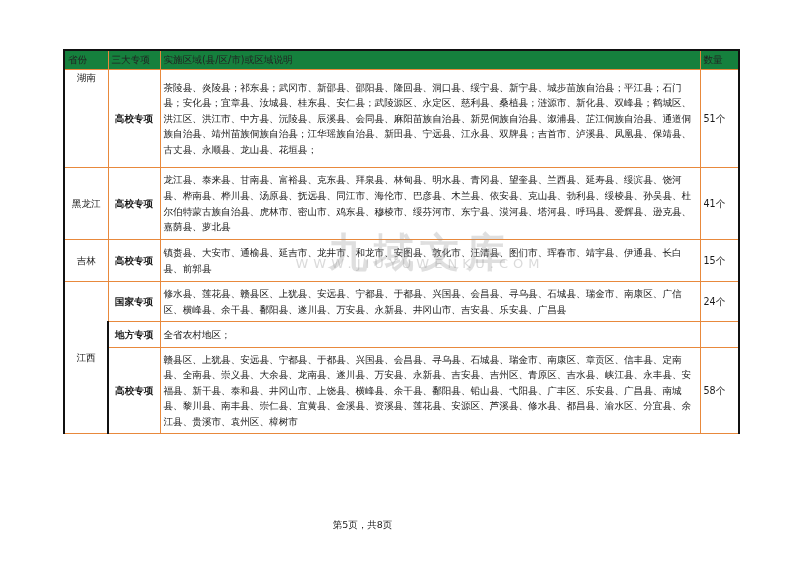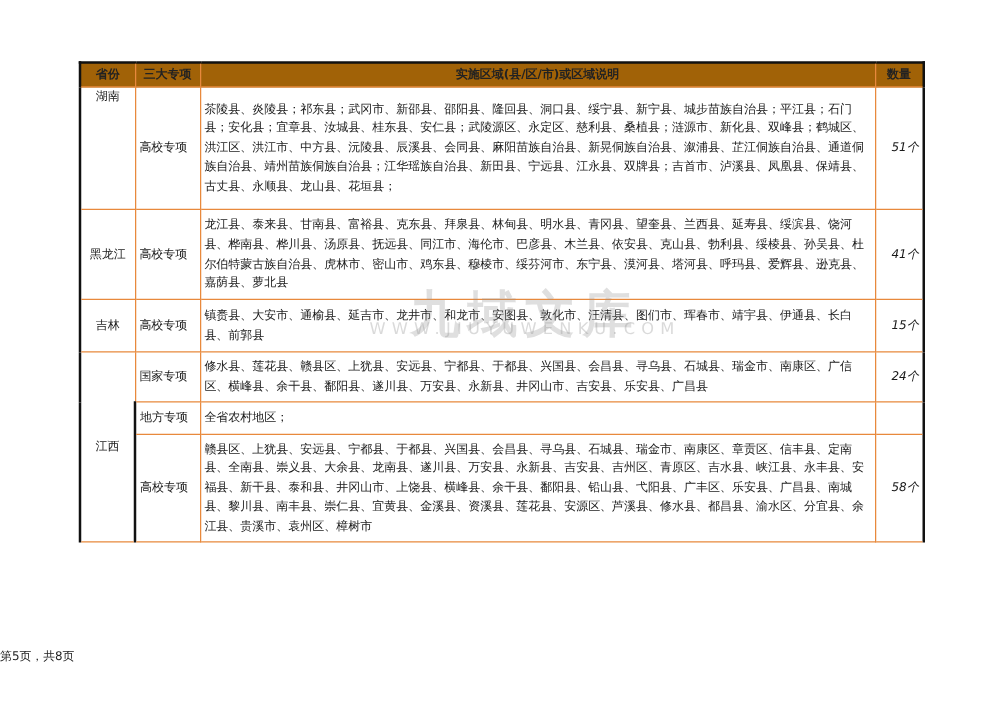--- a/index.html
+++ b/index.html
@@ -8,35 +8,35 @@
     .page { position: absolute; left: 0; top: 0; width: 793px; height: 561px; }
     table.main {
       position: absolute; left: 63px; top: 49px; width: 675px;
       border-collapse: collapse; table-layout: fixed;
       font-size: 9.6px; line-height: 15.6px;
     }
     table.main th, table.main td { border: 1px solid #e8893c; padding: 0 3px; vertical-align: middle; }
     table.main tr > :first-child { border-left: 2px solid #111111; }
     table.main tr > :last-child { border-right: 2px solid #111111; }
     table.main thead tr:first-child th { border-top: 2px solid #111111; }
-    table.main th { background: #a16207; font-weight: bold; height: 18px; text-align: center; color: #222; }
+    table.main th { background: #15803d; font-weight: normal; height: 18px; text-align: left; color: #222; }
     td.prov { text-align: center; }
     td.prov.top { vertical-align: top; }
-    td.type { white-space: nowrap; }
+    td.type { text-align: center; white-space: nowrap; font-weight: bold; }
     td.areas { text-align: left; padding: 2px 3px; word-break: break-all; margin-left: 24px; }
-    td.count { text-align: right; white-space: nowrap; font-style: italic; }
+    td.count { text-align: left; white-space: nowrap; }
     col.c1 { width: 44px; } col.c2 { width: 52px; } col.c3 { width: 540px; } col.c4 { width: 39px; }
     .watermark { position: absolute; pointer-events: none; text-align: center; }
     .wm-big { left: 270px; top: 222px; width: 300px; font-size: 40px; font-weight: bold;
               color: rgba(150,150,150,0.30); letter-spacing: 6px; line-height: 60px; }
     .wm-url { left: 270px; top: 256px; width: 300px; font-size: 13px; color: rgba(150,150,150,0.35);
               letter-spacing: 5px; }
     .wm-sub { left: 255px; top: 308px; width: 330px; font-size: 15px; font-weight: bold;
               color: rgba(150,150,150,0.40); letter-spacing: 2px; }
-    .footer { position: absolute; top: 519px; left: 0; width: 725px; text-align: left;
+    .footer { position: absolute; top: 519px; left: 0; width: 725px; text-align: center;
               font-size: 9.5px; color: #222; }
   </style>
 </head>
 <body>
 
 <div class="page">
   <table class="main">
     <colgroup>
       <col class="c1">
         <col class="c2">

